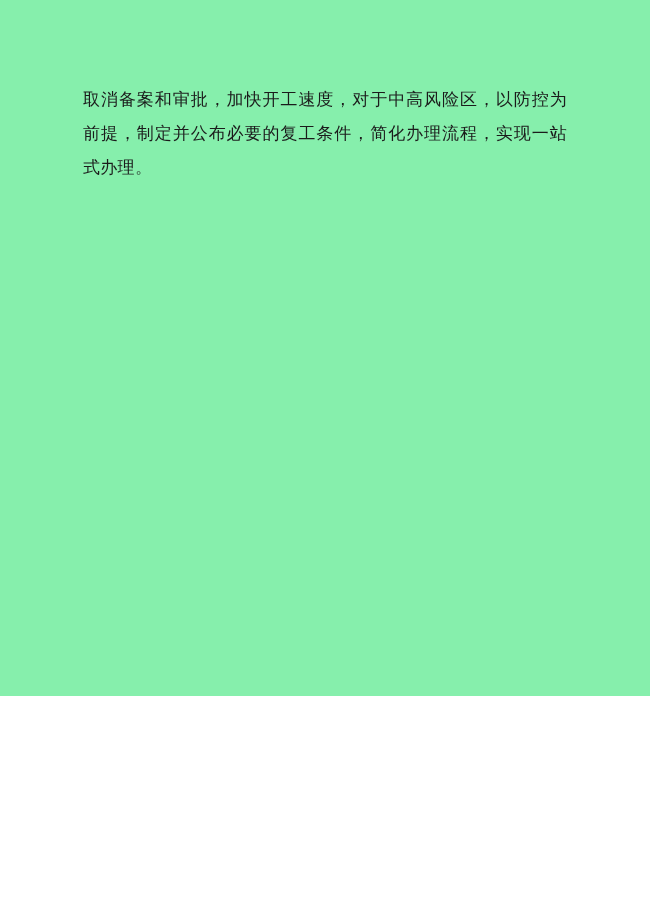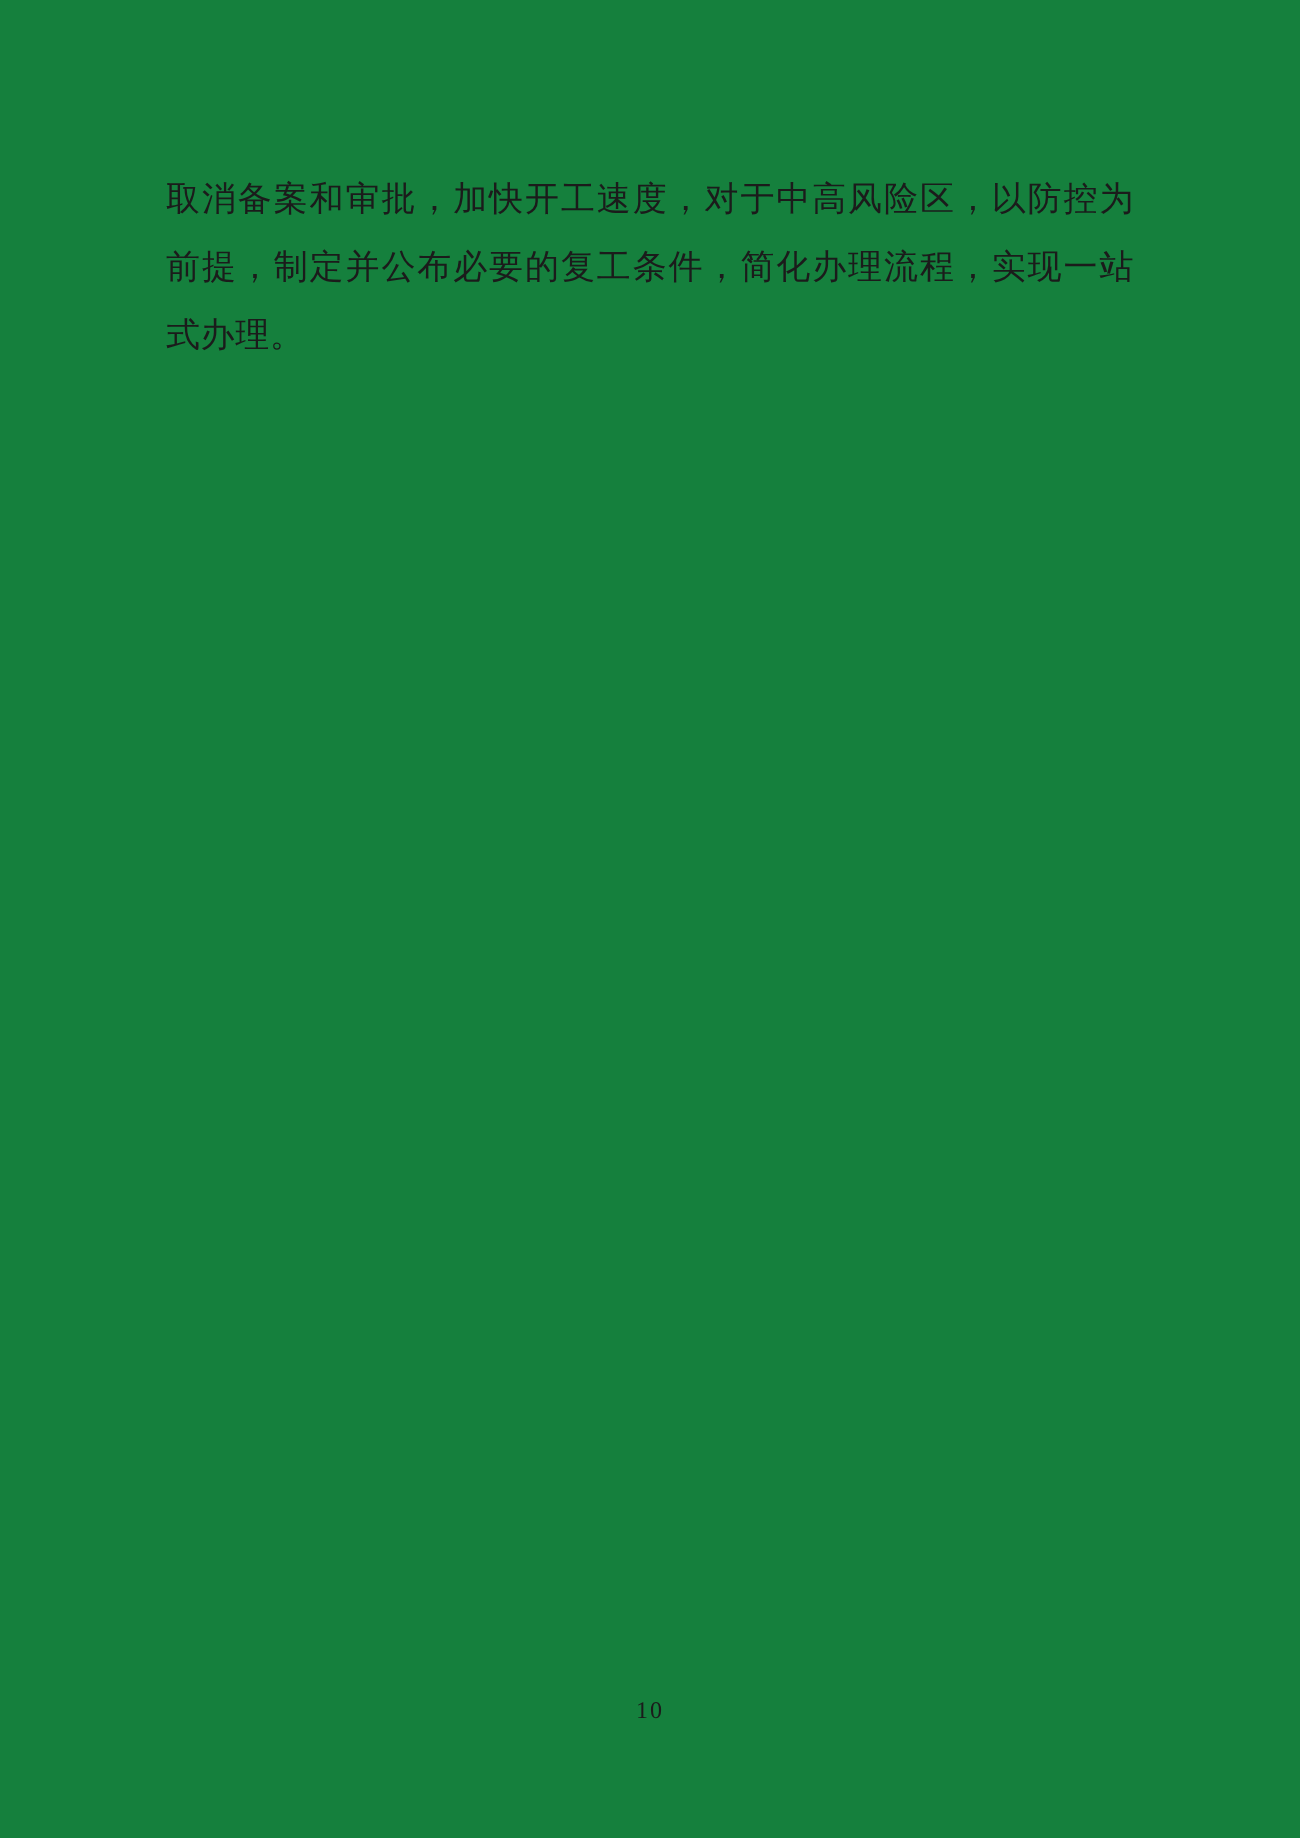--- a/index.html
+++ b/index.html
@@ -3,22 +3,22 @@
 <meta charset="utf-8">
 <style>
   html, body {
     margin: 0;
     padding: 0;
     background: #ffffff;
   }
   .page {
     position: relative;
     width: 650px;
-    height: 919px;
-    background: #15803d;
+    height: 696px;
+    background: #86efac;
     overflow: hidden;
     font-family: "Liberation Serif", "DejaVu Serif", serif;
     color: #1b1b1b;
   }
   .content {
     position: absolute;
     left: 83px;
     top: 83px;
     width: 484px;
   }

